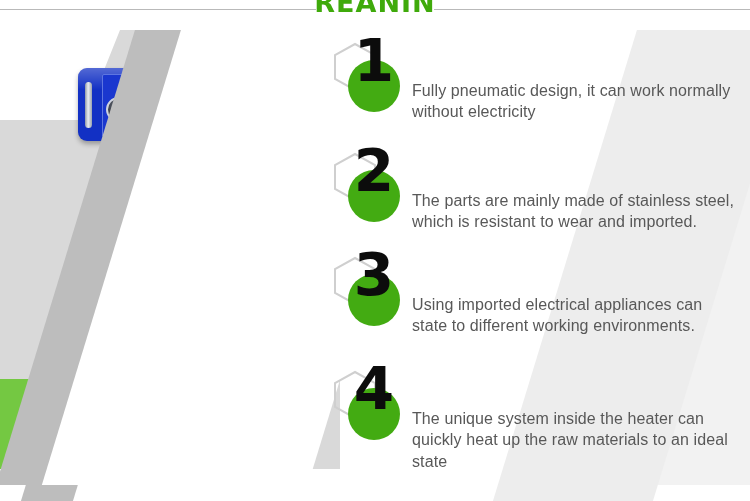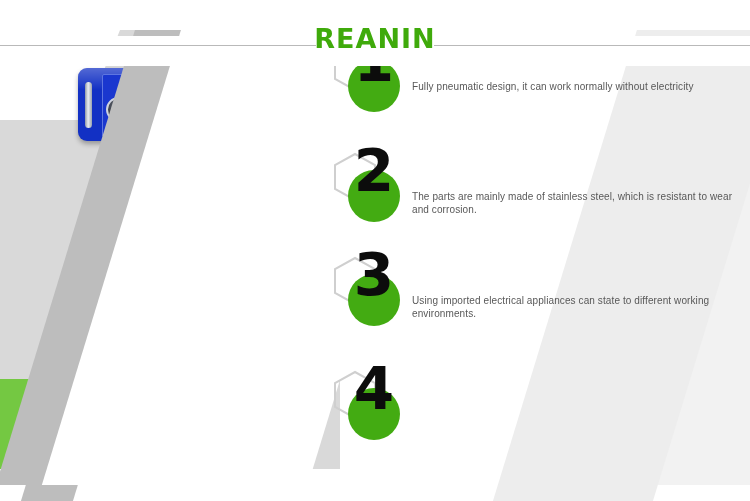--- a/index.html
+++ b/index.html
@@ -5,21 +5,21 @@
   html,body{margin:0;padding:0;}
   body{
     width:750px;height:501px;overflow:hidden;
     background:#ffffff;
     font-family:"Liberation Sans",sans-serif;
     -webkit-font-smoothing:antialiased;
   }
   .page{position:relative;width:750px;height:501px;background:#fff;overflow:hidden;}
 
   
-  .header{position:absolute;left:0;top:0;width:750px;height:30px;background:#fff;z-index:40;margin-top:36px;}
+  .header{position:absolute;left:0;top:0;width:750px;height:30px;background:#fff;z-index:40;}
   .rule{position:absolute;top:9px;height:1px;background:#b9b9b9;}
   .rule.left{left:0;width:316px;}
   .rule.right{right:0;width:316px;}
   .logo{
     position:absolute;left:50%;top:-11px;transform:translateX(-50%);
     font-family:"DejaVu Sans",sans-serif;
     font-size:27px;font-weight:700;letter-spacing:1px;
     color:#3faa0b;line-height:1;white-space:nowrap;
     font-stretch:expanded;
   }
@@ -154,21 +154,21 @@
   .features{position:absolute;left:330px;top:0;width:420px;height:471px;z-index:20;}
   .feature{position:absolute;left:0;width:420px;display:flex;align-items:flex-start;}
   .f1{top:8px;} .f2{top:118px;} .f3{top:222px;} .f4{top:336px;}
 
   .badge{position:relative;width:66px;height:78px;flex:0 0 66px;}
   .hexo{position:absolute;left:2px;top:4px;width:46px;height:50px;}
   .circ{position:absolute;left:18px;top:22px;width:52px;height:52px;border-radius:50%;background:#43ab12;}
   .num{position:absolute;left:18px;top:-6px;width:52px;text-align:center;
        font-family:"DejaVu Sans",sans-serif;font-weight:700;font-size:58px;color:#0c0c0c;line-height:1;}
   .ftext{margin-left:16px;margin-top:42px;width:322px;color:#585858;
-         font-size:10px;line-height:1.33;letter-spacing:.1px;}
+         font-size:16px;line-height:1.33;letter-spacing:.1px;}
 </style>
 </head>
 <body>
 
 <div class="page">
 
   <div class="header">
     <div class="rule left"></div>
     <div class="rule right"></div>
     <div class="logo">REANIN</div>
@@ -298,21 +298,21 @@
       </div>
 
       <div class="feature f2">
         <div class="badge">
           <svg class="hexo" viewBox="0 0 46 50">
             <polygon points="23,2 43,13 43,37 23,48 3,37 3,13" fill="none" stroke="#cfcfcf" stroke-width="2"></polygon>
           </svg>
           <div class="circ"></div>
           <div class="num">2</div>
         </div>
-        <div class="ftext">The parts are mainly made of stainless steel, which is resistant to wear and corrosion.</div>
+        <div class="ftext">The parts are mainly made of stainless steel, which is resistant to wear and imported.</div>
       </div>
 
       <div class="feature f3">
         <div class="badge">
           <svg class="hexo" viewBox="0 0 46 50">
             <polygon points="23,2 43,13 43,37 23,48 3,37 3,13" fill="none" stroke="#cfcfcf" stroke-width="2"></polygon>
           </svg>
           <div class="circ"></div>
           <div class="num">3</div>
         </div>
@@ -320,17 +320,18 @@
       </div>
 
       <div class="feature f4">
         <div class="badge">
           <svg class="hexo" viewBox="0 0 46 50">
             <polygon points="23,2 43,13 43,37 23,48 3,37 3,13" fill="none" stroke="#cfcfcf" stroke-width="2"></polygon>
           </svg>
           <div class="circ"></div>
           <div class="num">4</div>
         </div>
+        <div class="ftext">The unique system inside the heater can quickly heat up the raw materials to an ideal state</div>
       </div>
 
     </div>
   </div>
 </div>
 
 </body></html>

